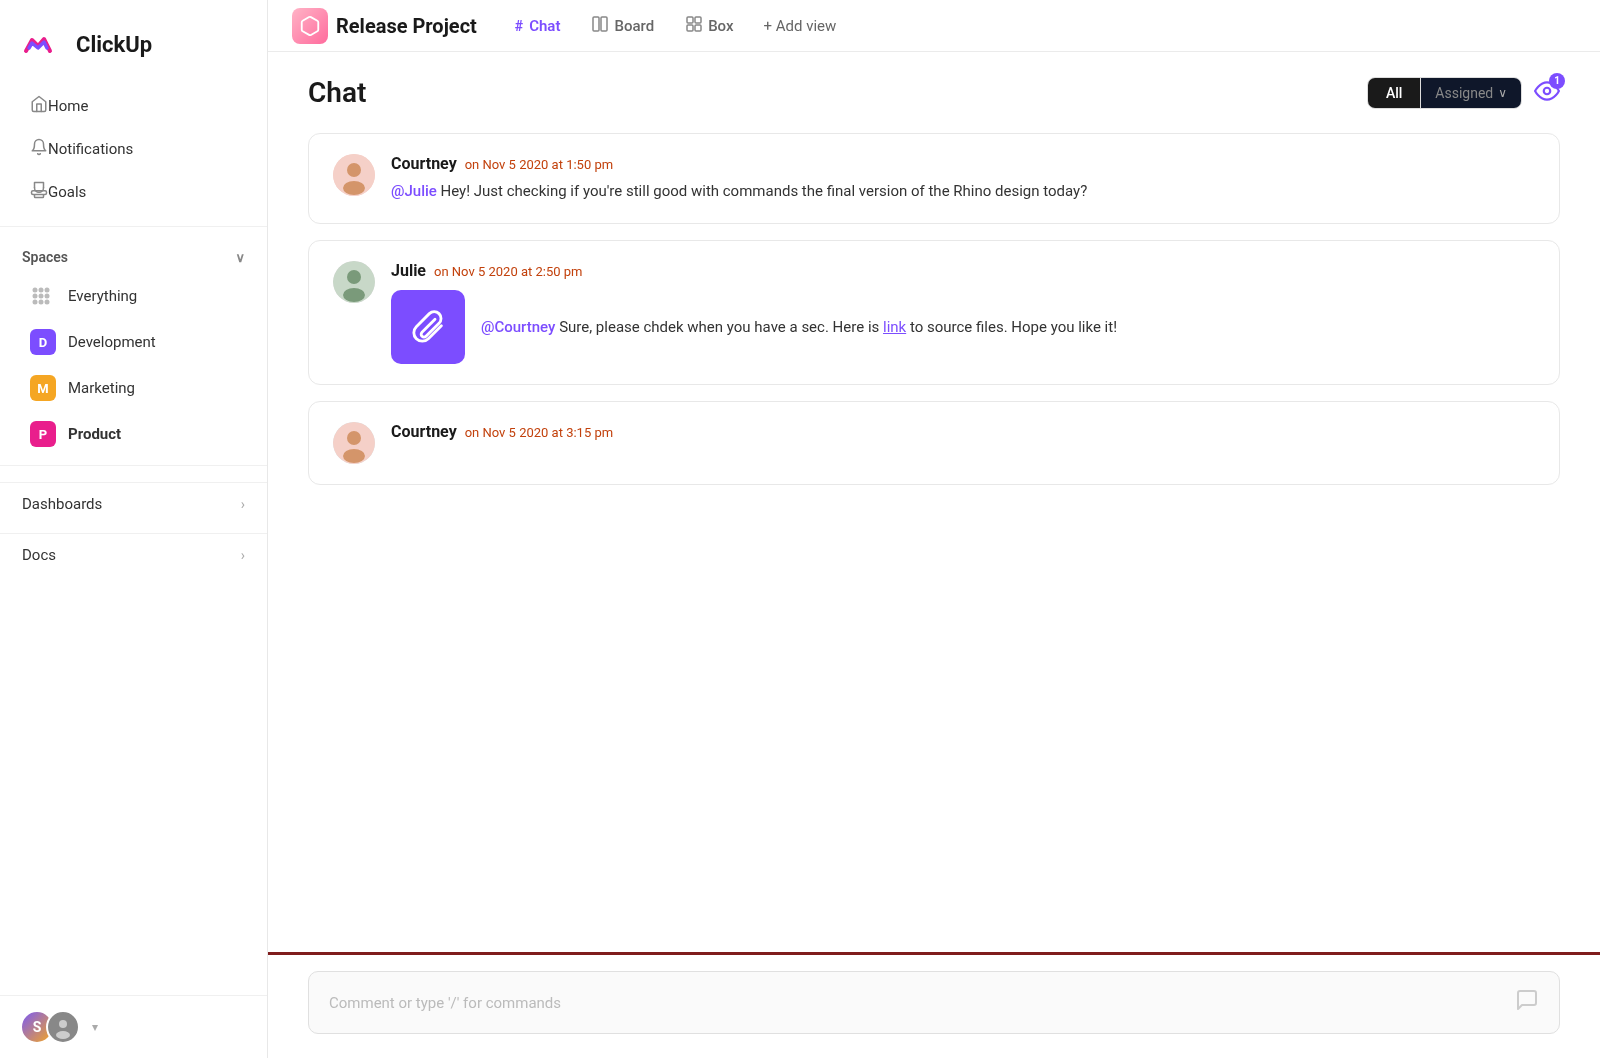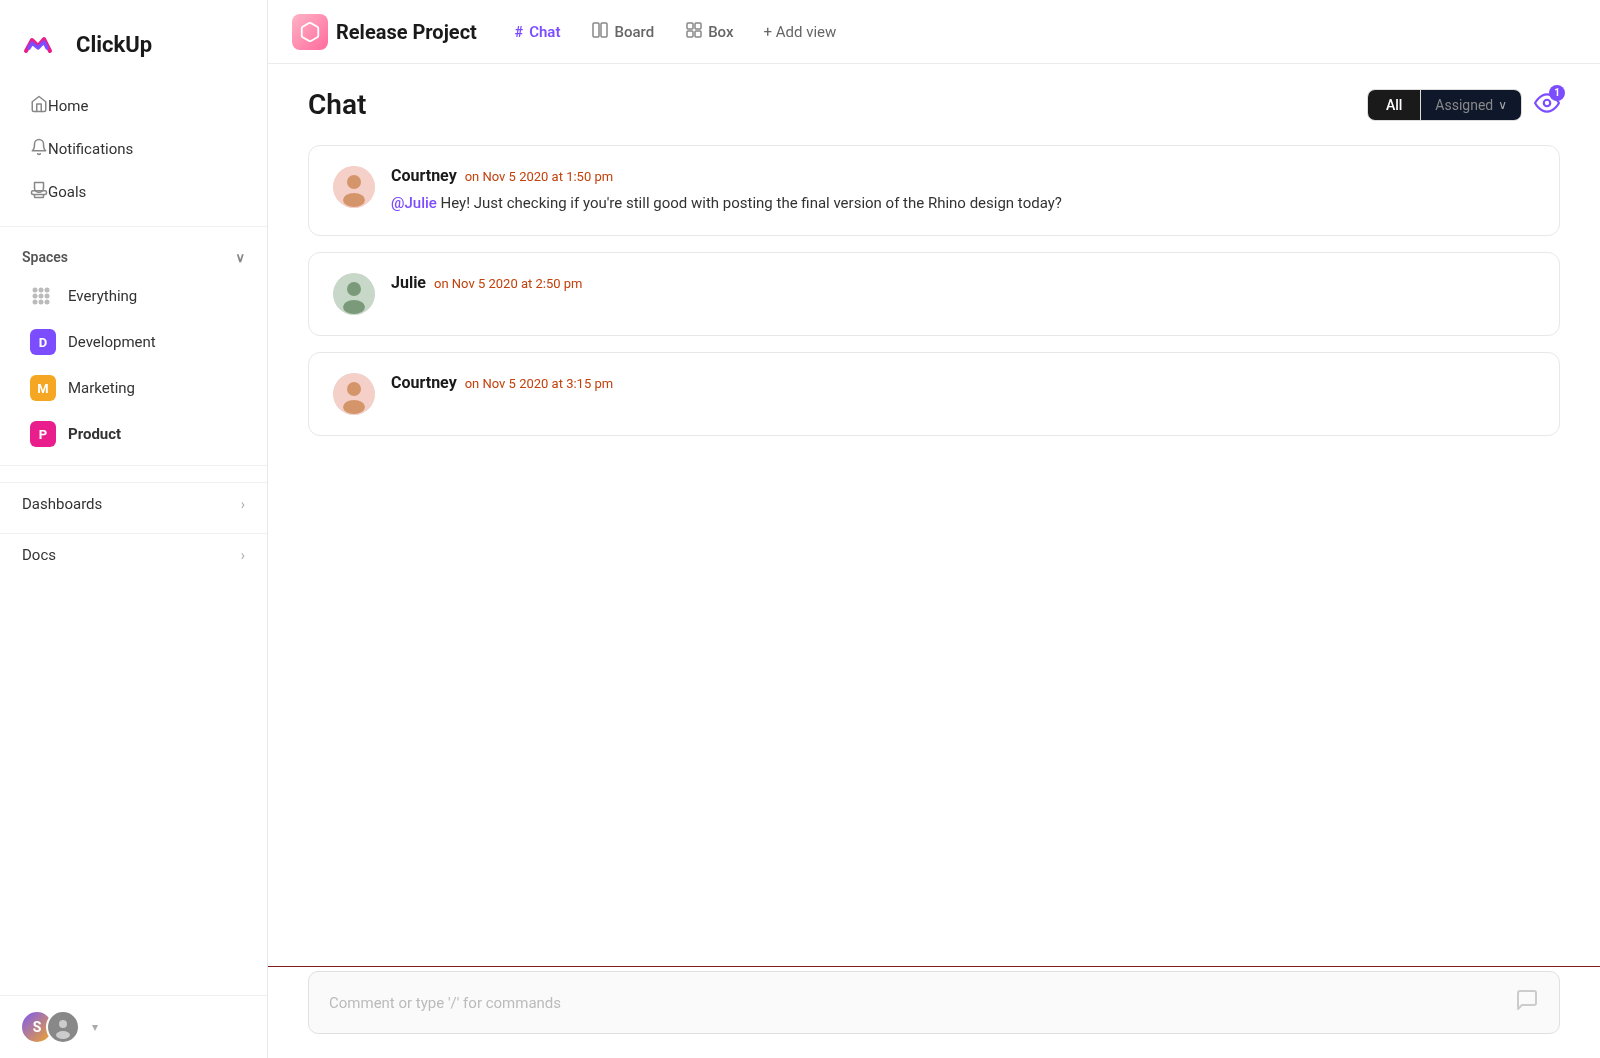--- a/index.html
+++ b/index.html
@@ -137,21 +137,21 @@
       flex-direction: column;
       background: #fff;
       overflow: hidden;
     }
 
     
     .topbar {
       display: flex;
       align-items: center;
       padding: 0 24px;
-      height: 64px;
+      height: 52px;
       border-bottom: 1px solid #ebebeb;
       gap: 8px;
       background: #fff;
     }
     .project-icon {
       width: 36px;
       height: 36px;
       background: linear-gradient(135deg, #ffb3c6, #ff6b9d);
       border-radius: 8px;
       display: flex;
@@ -346,22 +346,22 @@
       display: flex;
       align-items: center;
       justify-content: center;
       font-size: 30px;
       color: #fff;
       flex-shrink: 0;
     }
 
     
     .comment-bar {
-      padding: 4px 40px 24px;
-      border-top: 1px solid #7f1d1d;
+      padding: 16px 40px 24px;
+      border-top: 3px solid #7f1d1d;
       display: flex;
       align-items: center;
     }
     .comment-input {
       flex: 1;
       border: 1.5px solid #e0e0e0;
       border-radius: 10px;
       padding: 16px 20px;
       font-size: 15px;
       color: #bbb;
@@ -572,37 +572,47 @@
               <circle cx="21" cy="16" r="7" fill="#d4956a"></circle>
               <ellipse cx="21" cy="34" rx="11" ry="7" fill="#d4956a"></ellipse>
             </svg>
         </div>
         <div class="msg-body">
           <div class="msg-header">
             <span class="msg-author">Courtney</span>
             <span class="msg-time">on Nov 5 2020 at 1:50 pm</span>
           </div>
           <div class="msg-text">
-            <span class="mention-link">@Julie</span><span> Hey! Just checking if you're still good with posting the final version of the Rhino design today?</span>
+            <span class="mention-link">@Julie</span><span> Hey! Just checking if you're still good with commands the final version of the Rhino design today?</span>
           </div>
         </div>
       </div>
 
       <div class="message-card">
         <div class="msg-avatar">
           <svg width="42" height="42" viewBox="0 0 42 42" fill="none">
               <circle cx="21" cy="21" r="21" fill="#c8d8c8"></circle>
               <circle cx="21" cy="16" r="7" fill="#7a9a7a"></circle>
               <ellipse cx="21" cy="34" rx="11" ry="7" fill="#7a9a7a"></ellipse>
             </svg>
         </div>
         <div class="msg-body">
           <div class="msg-header">
             <span class="msg-author">Julie</span>
             <span class="msg-time">on Nov 5 2020 at 2:50 pm</span>
+          </div>
+          <div class="attachment-block">
+            <div class="attachment-icon">
+              <svg width="34" height="34" viewBox="0 0 24 24" fill="none" stroke="#fff" stroke-width="2" stroke-linecap="round" stroke-linejoin="round">
+                  <path d="M21.44 11.05L12.25 20.24A6 6 0 013.76 11.75L12.95 2.56A4 4 0 0119.78 9.39L10.59 18.58A2 2 0 017.76 15.75L16.95 6.56"></path>
+                </svg>
+            </div>
+            <div class="msg-text">
+              <span class="mention-link">@Courtney</span><span> Sure, please chdek when you have a sec. Here is </span><span class="plain-link">link</span><span> to source files. Hope you like it!</span>
+            </div>
           </div>
         </div>
       </div>
 
       <div class="message-card">
         <div class="msg-avatar">
           <svg width="42" height="42" viewBox="0 0 42 42" fill="none">
               <circle cx="21" cy="21" r="21" fill="#f5d0c8"></circle>
               <circle cx="21" cy="16" r="7" fill="#d4956a"></circle>
               <ellipse cx="21" cy="34" rx="11" ry="7" fill="#d4956a"></ellipse>

